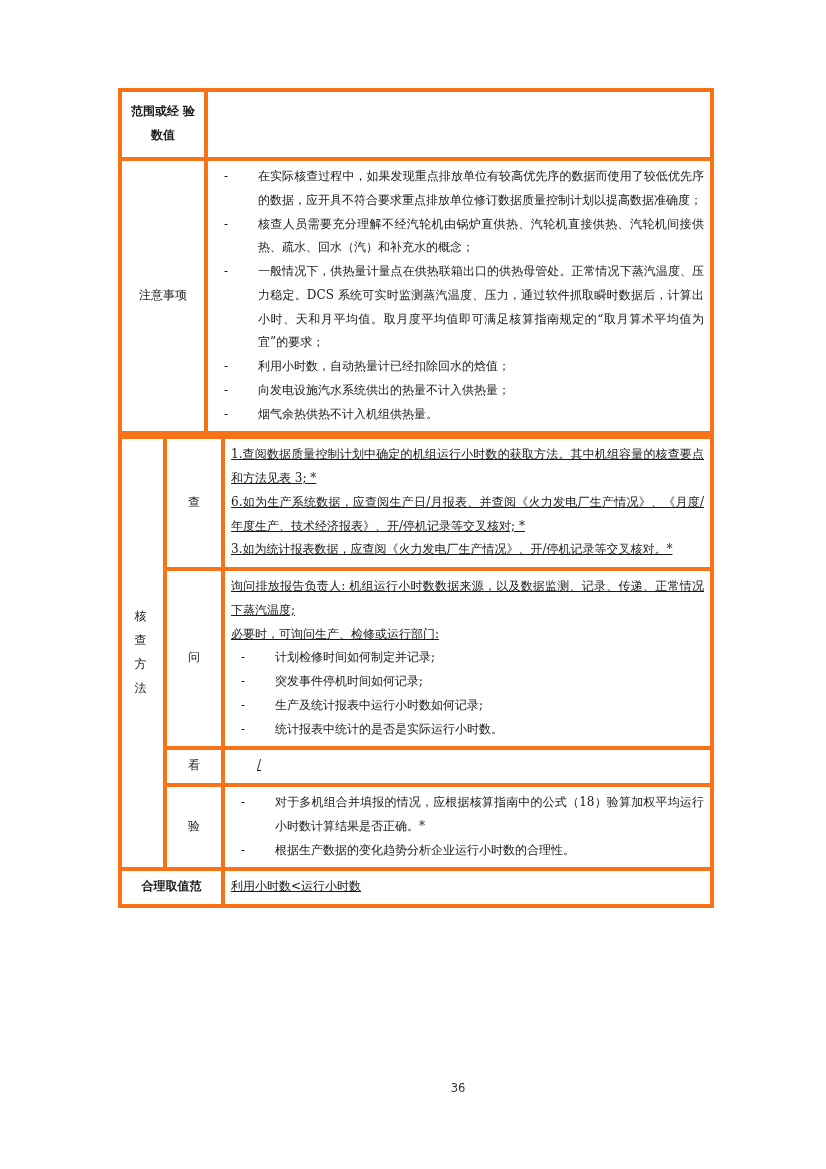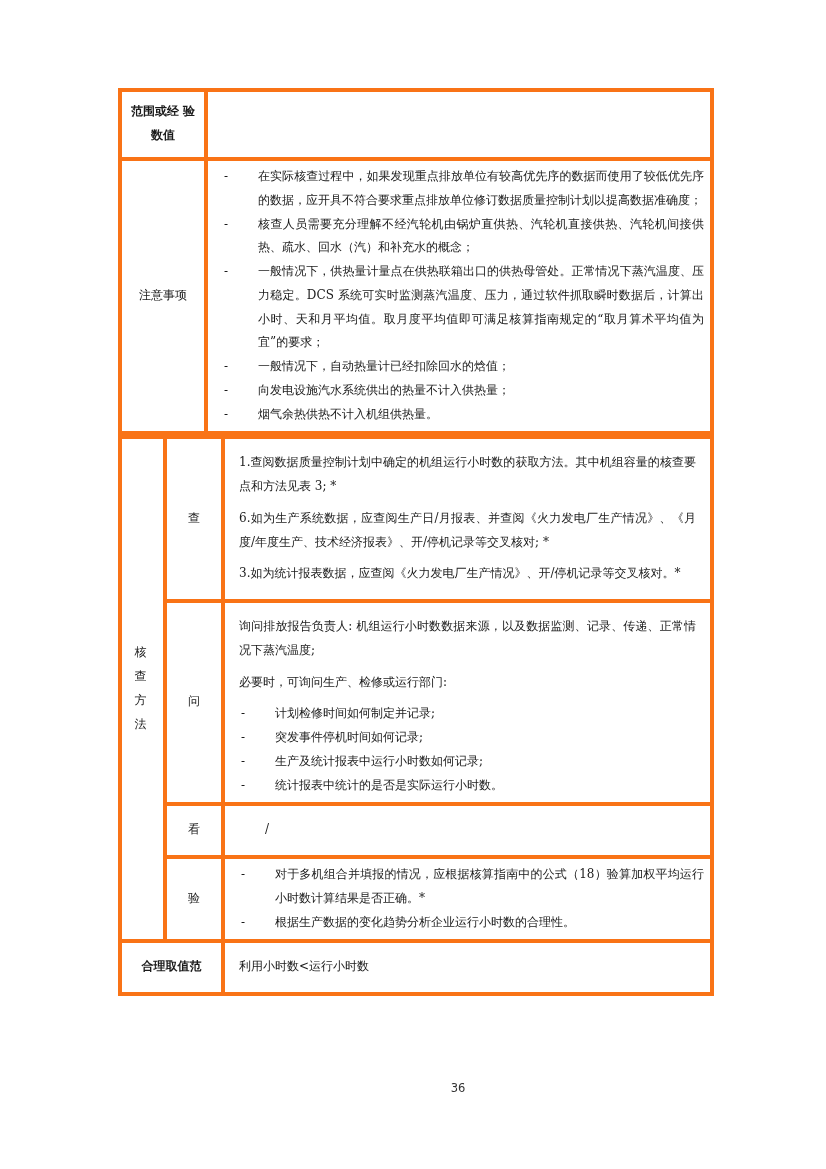--- a/index.html
+++ b/index.html
@@ -77,23 +77,24 @@
     text-justify: inter-ideograph;
   }
   ul.dash-list > li::before {
     content: "-";
     position: absolute;
     left: 10px;
     top: 0;
   }
 
   p.para {
-    margin: 8px;
+    margin: 0;
     text-align: justify;
     text-justify: inter-ideograph;
+    text-decoration: underline;
   }
 
   .slash { padding-left: 26px; }
 
   .tbl-caption {
     text-align: center;
     font-size: 14.5px;
     line-height: 1.6;
     margin: 6px 0 6px 0;
     font-family: "DejaVu Serif", "Liberation Serif", serif;
@@ -133,21 +134,21 @@
           </td>
           <td class="cell-empty"></td>
         </tr>
         <tr>
           <td class="label-cell">注意事项</td>
           <td>
             <ul class="dash-list">
               <li>在实际核查过程中，如果发现重点排放单位有较高优先序的数据而使用了较低优先序的数据，应开具不符合要求重点排放单位修订数据质量控制计划以提高数据准确度；</li>
               <li>核查人员需要充分理解不经汽轮机由锅炉直供热、汽轮机直接供热、汽轮机间接供热、疏水、回水（汽）和补充水的概念；</li>
               <li>一般情况下，供热量计量点在供热联箱出口的供热母管处。正常情况下蒸汽温度、压力稳定。DCS 系统可实时监测蒸汽温度、压力，通过软件抓取瞬时数据后，计算出小时、天和月平均值。取月度平均值即可满足核算指南规定的“取月算术平均值为宜”的要求；</li>
-              <li>一般情况下，自动热量计已经扣除回水的焓值；</li>
+              <li>利用小时数，自动热量计已经扣除回水的焓值；</li>
               <li>向发电设施汽水系统供出的热量不计入供热量；</li>
               <li>烟气余热供热不计入机组供热量。</li>
             </ul>
           </td>
         </tr>
       </tbody>
     </table>
 
 
     <table class="doc-table t2">

